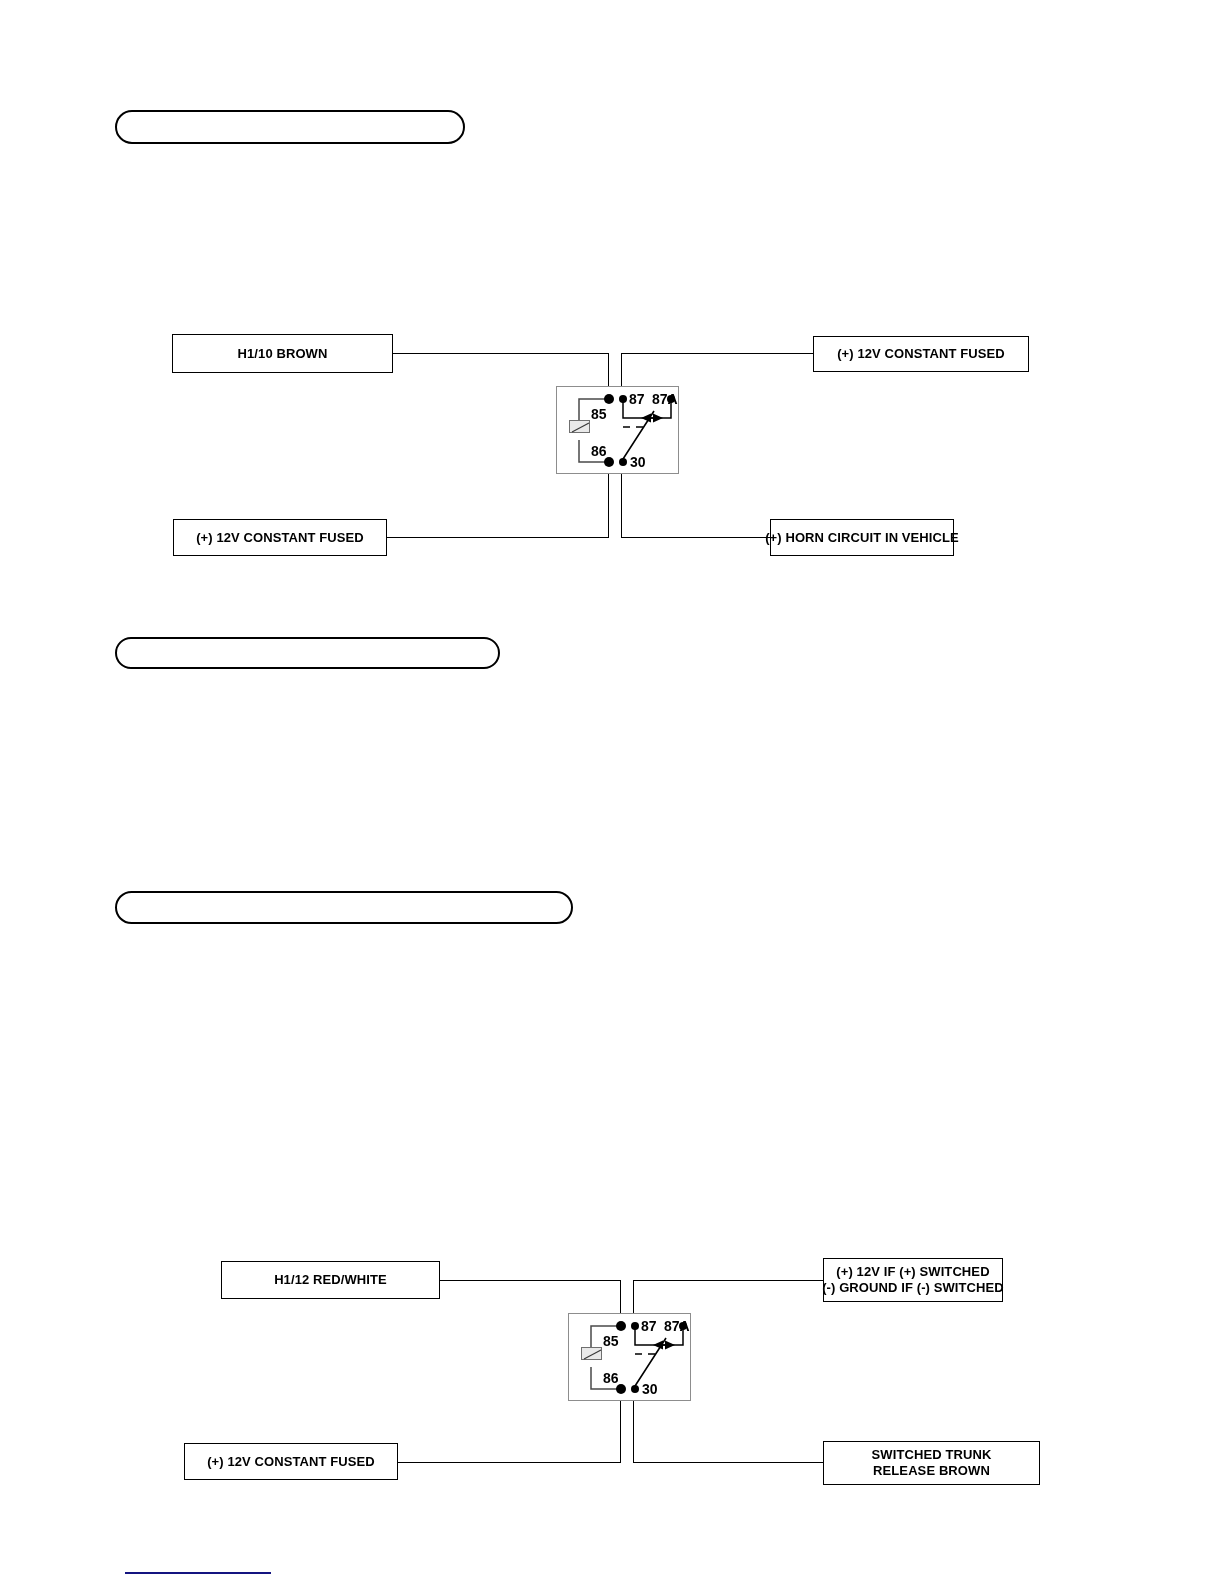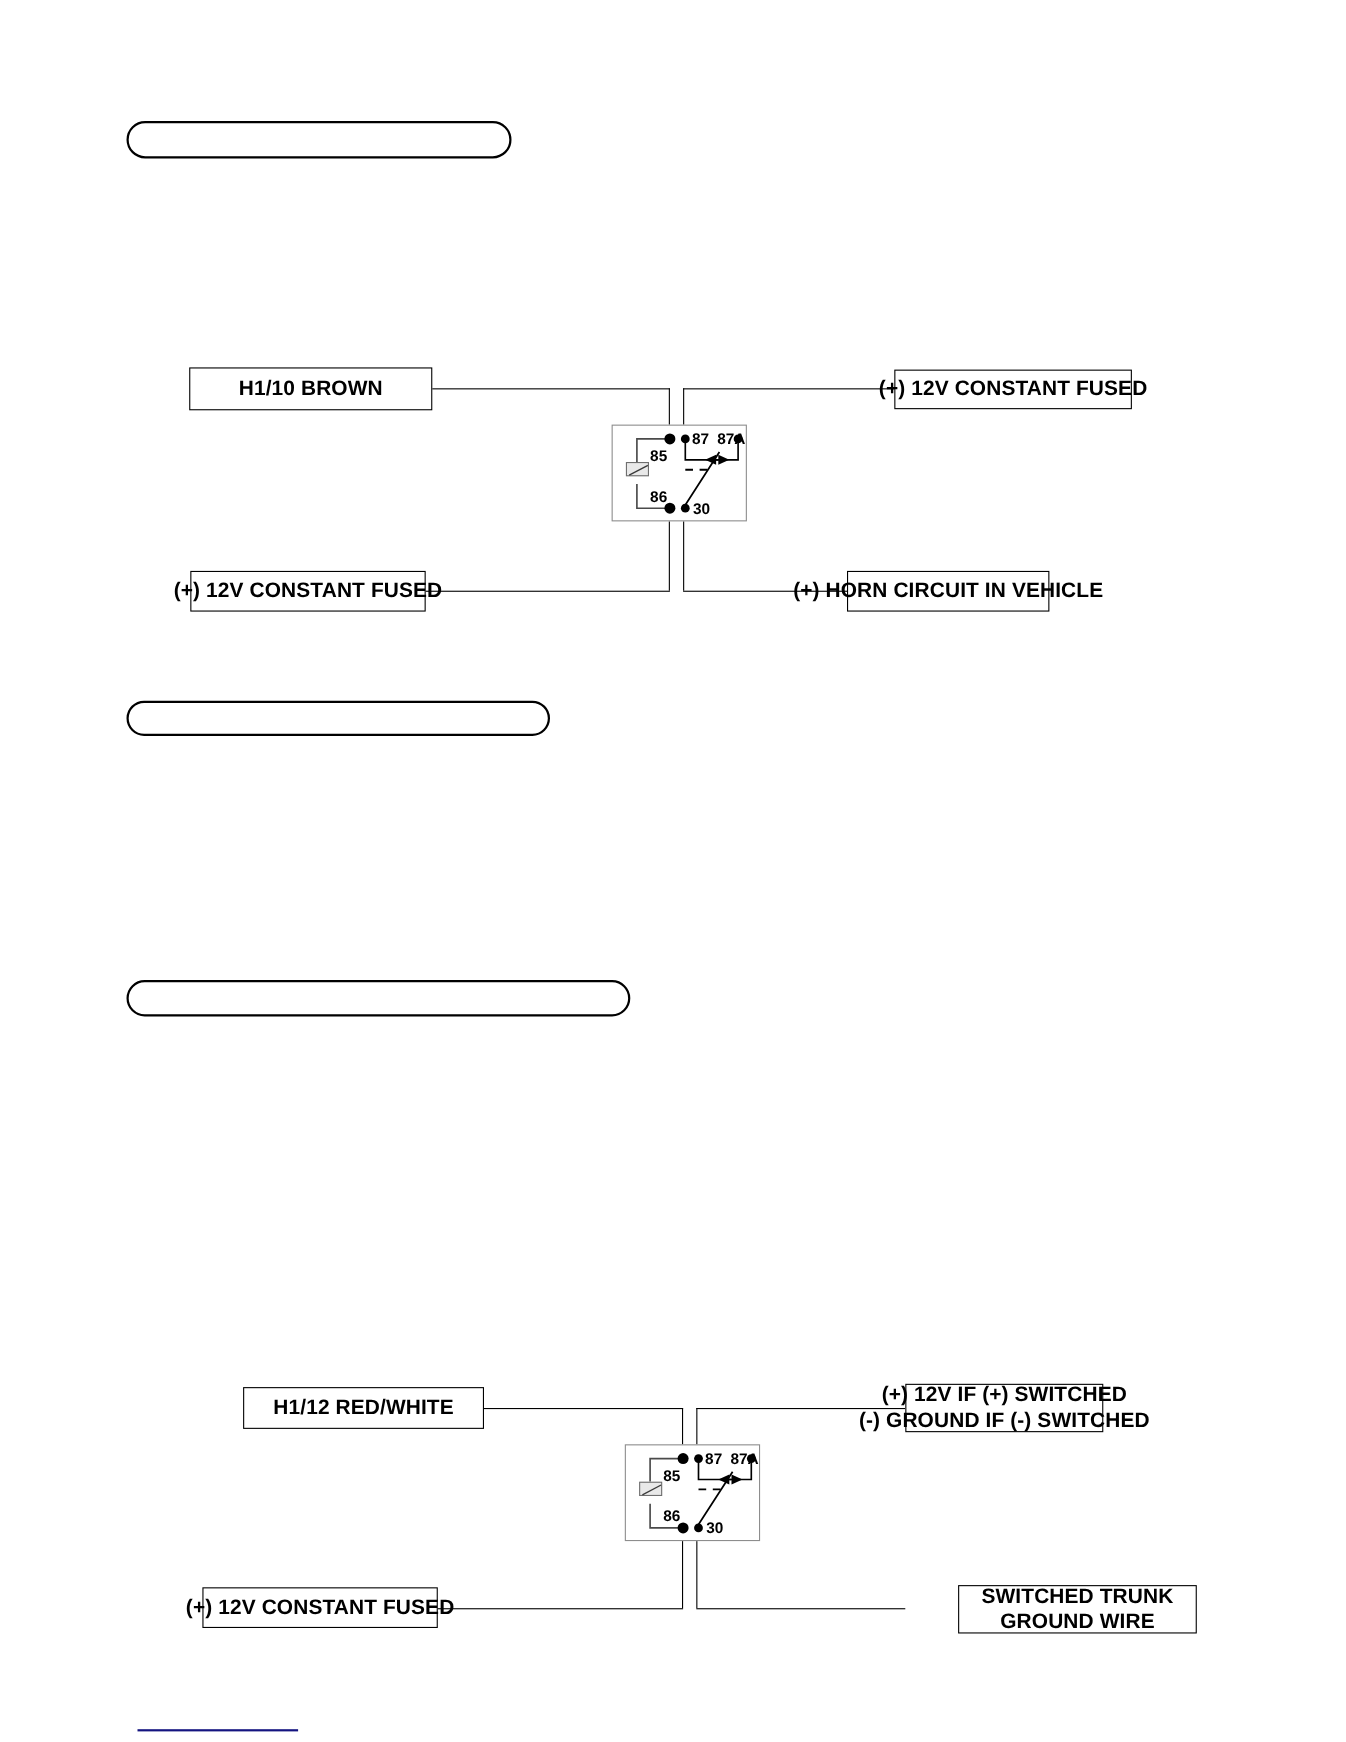--- a/index.html
+++ b/index.html
@@ -25,21 +25,21 @@
   }
 
   
   .lbl{
     position:absolute;
     border:1.6px solid #000;
     background:#fff;
     box-sizing:border-box;
     display:flex;flex-direction:column;
     align-items:center;justify-content:center;
-    font-size:19px;
+    font-size:13px;
     font-weight:600;
     letter-spacing:.1px;
     line-height:1.22;
     text-align:left;
     white-space:nowrap;
     z-index:4;
   }
   .lbl span{display:block;}
 
   
@@ -215,21 +215,21 @@
 
     <div class="lbl" style="left:823px;top:1258px;width:180px;height:44px;">
       <span>(+) 12V IF (+) SWITCHED</span>
       <span>(-) GROUND IF (-) SWITCHED</span>
     </div>
 
     <div class="lbl" style="left:184px;top:1443px;width:214px;height:37px;">
       <span>(+) 12V CONSTANT FUSED</span>
     </div>
 
-    <div class="lbl" style="left:823px;top:1441px;width:217px;height:44px;margin-left:48px;">
+    <div class="lbl" style="left:823px;top:1441px;width:217px;height:44px;">
       <span>SWITCHED TRUNK</span>
-      <span>GROUND WIRE</span>
+      <span>RELEASE BROWN</span>
     </div>
   </div>
 
   <div class="navy-rule" style="left:125px;top:1572px;width:146px;"></div>
 
 </div>
 
 </body></html>

